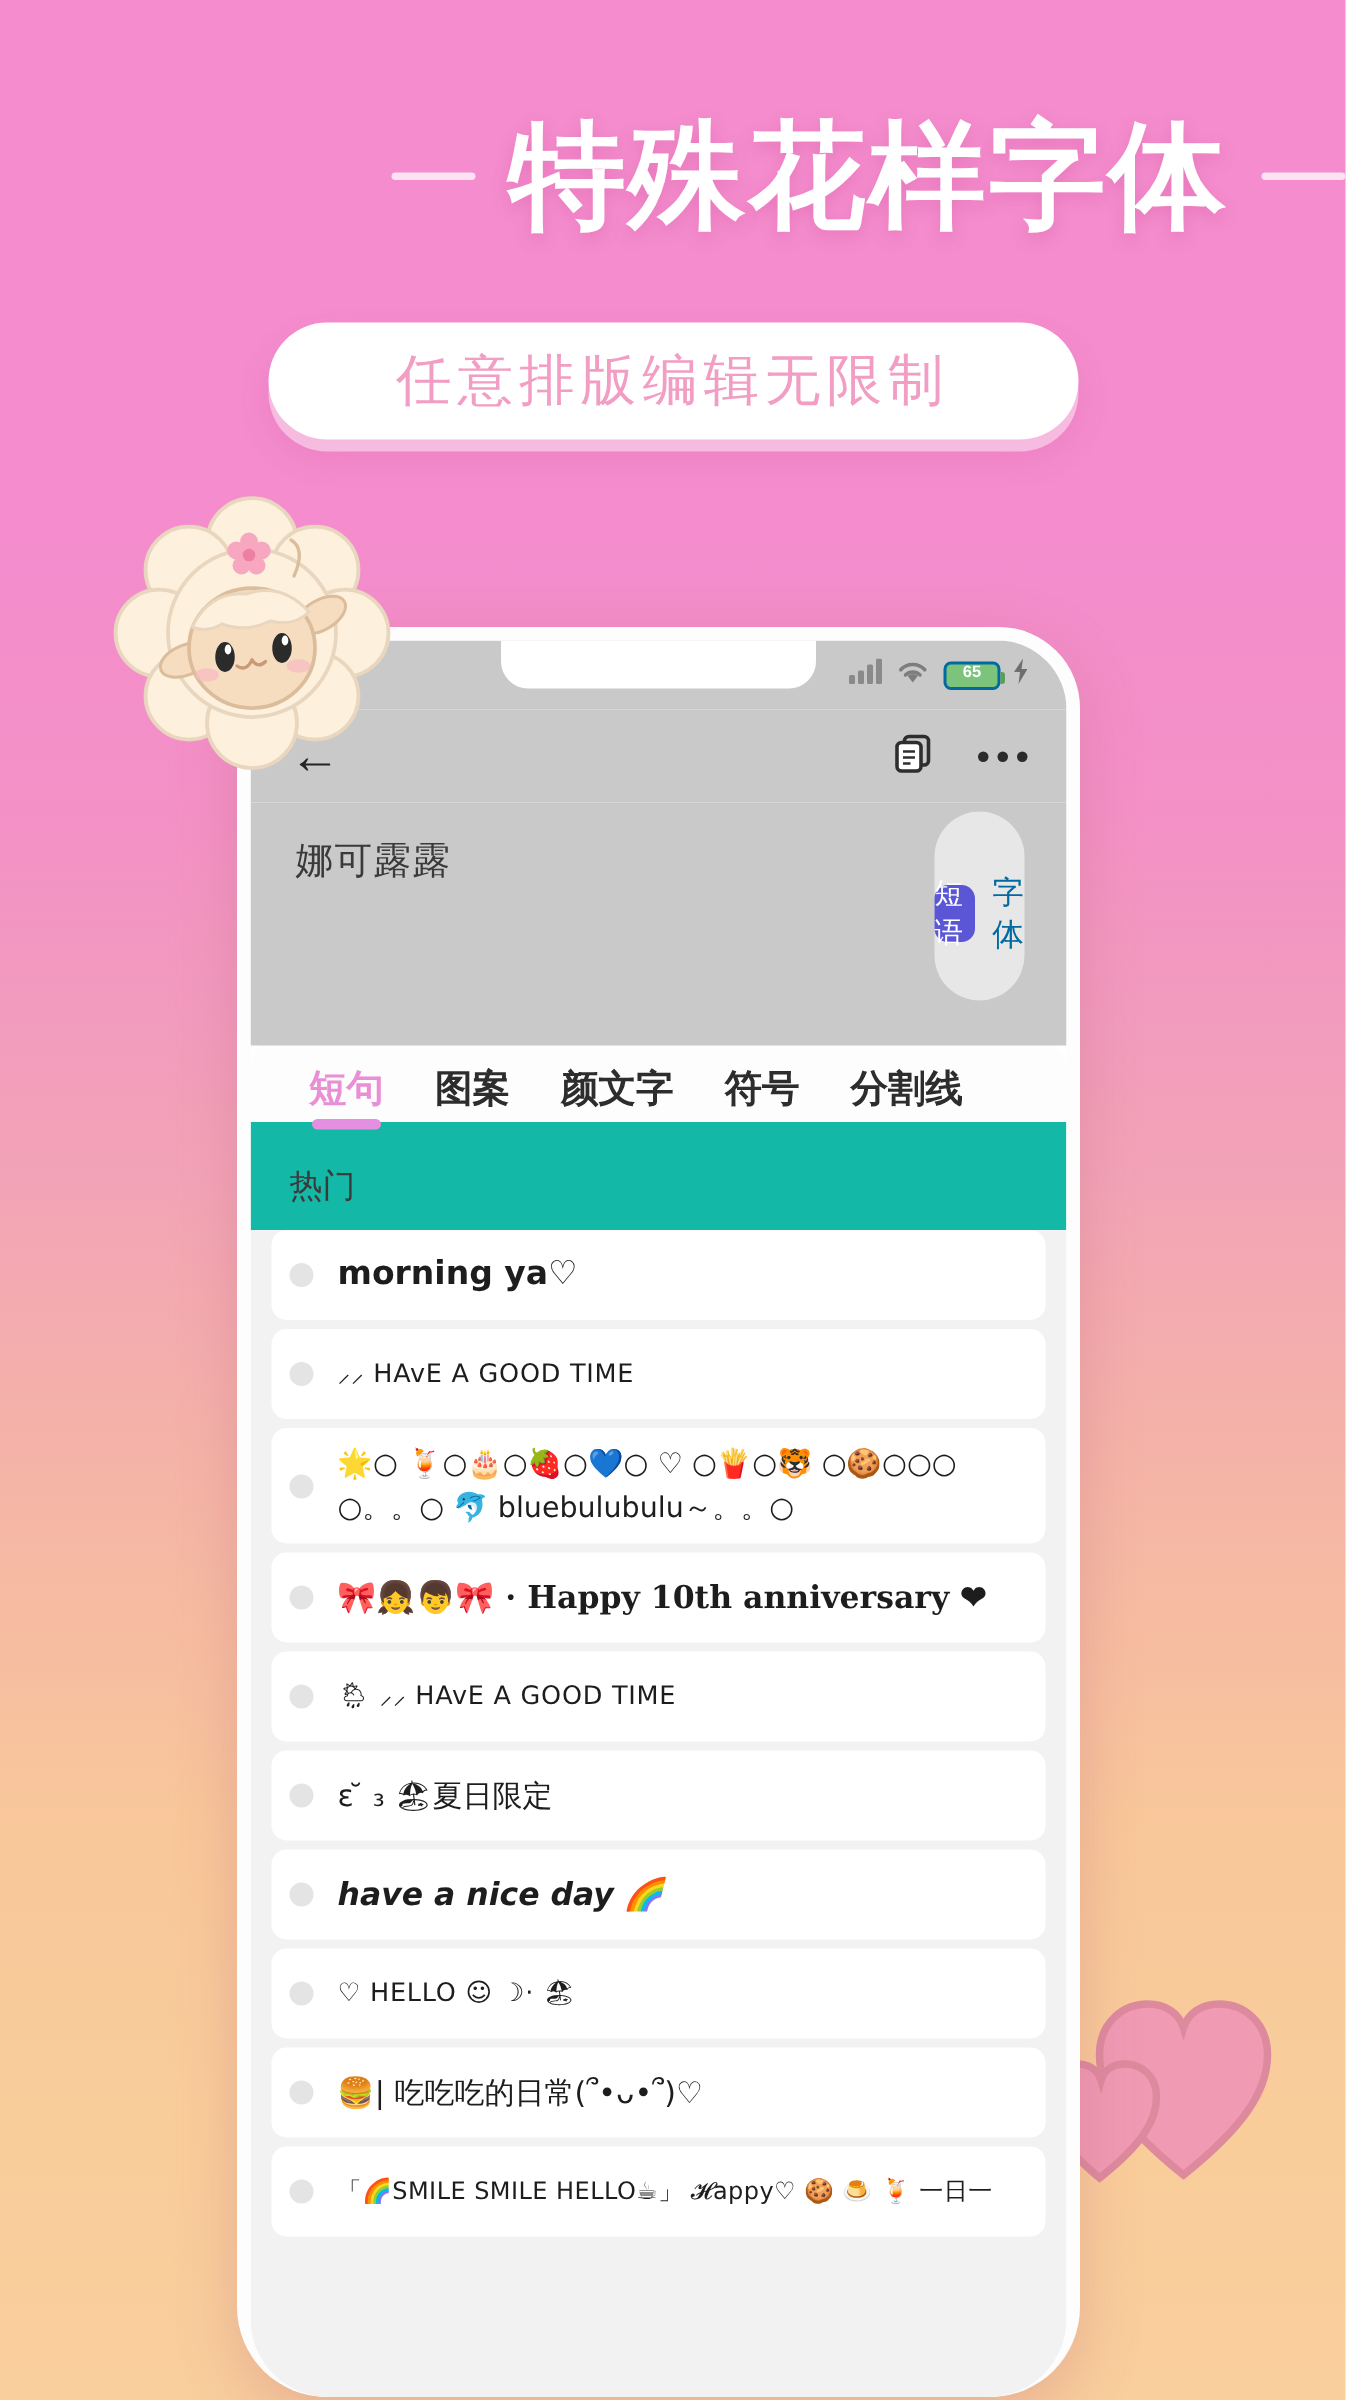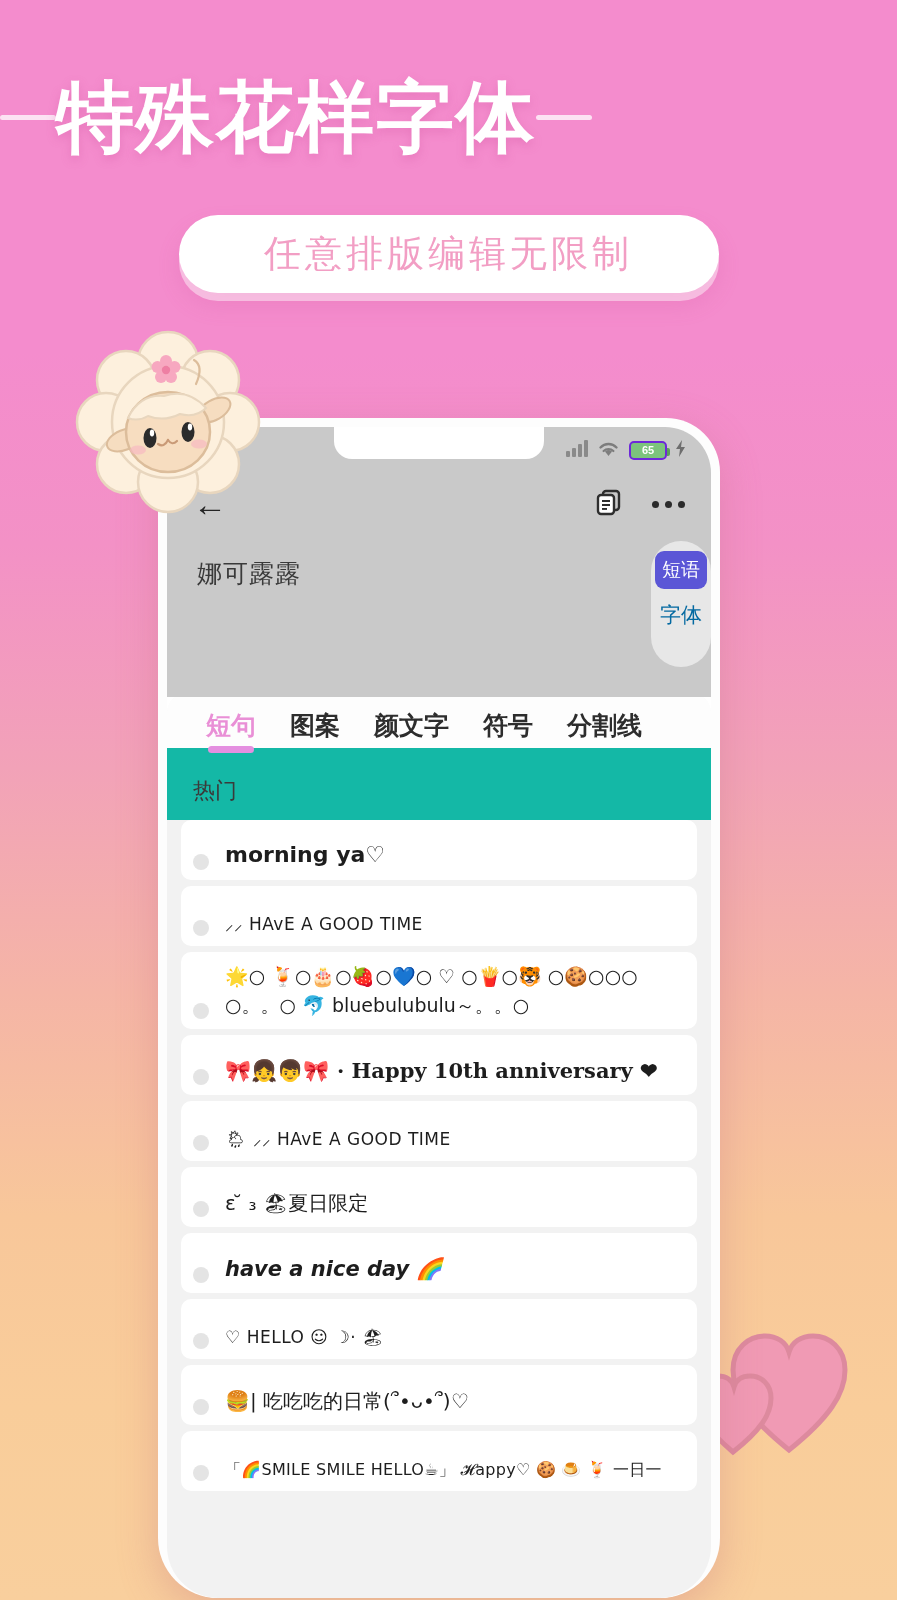--- a/index.html
+++ b/index.html
@@ -17,21 +17,21 @@
        #f9cd9a 88%,
        #f9cf9d 100%);
     overflow:hidden;
     position:relative;
   }
 
   
   .header { position:absolute; left:0; top:0; width:897px; height:320px; }
   .title-row {
     position:absolute; top:78px; left:0; width:897px;
-    display:flex; align-items:center; justify-content:flex-start; 
+    display:flex; align-items:center; justify-content:flex-end; gap:22px;
   }
   .title-dash { width:56px; height:5px; background:rgba(255,255,255,.75); border-radius:3px; }
   .page-title {
     font-size:78px; font-weight:bold; color:#ffffff; letter-spacing:2px;
     text-shadow:0 4px 10px rgba(208,86,160,.35);
     white-space:nowrap; line-height:1;
   }
   .subtitle-pill {
     position:absolute; top:215px; left:50%; transform:translateX(-50%);
     width:540px; height:78px; border-radius:40px;
@@ -70,23 +70,23 @@
     display:flex; align-items:center; justify-content:space-between;
     padding:0 26px 0 30px; position:relative;
   }
   .notch {
     position:absolute; left:50%; transform:translateX(-50%); top:0;
     width:210px; height:32px; background:#ffffff; border-radius:0 0 18px 18px;
   }
   .status-time { font-size:21px; color:#3b3b3b; font-weight:500; letter-spacing:.5px; }
   .status-icons { display:flex; align-items:center; gap:9px; }
   .battery-box {
-    width:38px; height:19px; border:2px solid #6d28d9; border-radius:5px;
+    width:38px; height:19px; border:2px solid #0369a1; border-radius:5px;
     background:#7cc47c; position:relative;
-    display:flex; align-items:center; justify-content:center;
+    display:flex; align-items:flex-start; justify-content:center;
   }
   .battery-box:after {
     content:""; position:absolute; right:-5px; top:5px;
     width:3px; height:8px; background:#5a9e5a; border-radius:0 2px 2px 0;
   }
   .battery-num { font-size:11px; color:#ffffff; font-weight:bold; line-height:1; }
 
   
   .navbar {
     height:62px; background:#c9c9c9; flex:none;
@@ -98,24 +98,24 @@
   .dots-icon { display:flex; gap:6px; align-items:center; }
   .dots-icon i { width:7px; height:7px; border-radius:50%; background:#2b2b2b; display:block; }
 
   
   .editor {
     background:#c9c9c9; flex:none; height:162px;
     position:relative; padding:22px 26px 0 30px;
   }
   .editor-text { font-size:25px; color:#3a3a3a; letter-spacing:1px; }
   .side-toggle {
-    position:absolute; right:0; top:6px;
+    position:absolute; right:28px; top:6px;
     width:60px; height:126px; border-radius:30px;
     background:rgba(255,255,255,.55);
-    display:flex; flex-direction:column; align-items:center;
+    display:flex; flex-direction:row; align-items:center;
     padding-top:10px; gap:12px;
   }
   .toggle-on {
     width:52px; height:38px; border-radius:9px; background:#5b56d6;
     display:flex; align-items:center; justify-content:center;
     font-size:19px; color:#ffffff; letter-spacing:0;
   }
   .toggle-off { font-size:21px; color:#0369a1; }
 
   
@@ -136,21 +136,21 @@
     content:""; position:absolute; left:50%; transform:translateX(-50%);
     bottom:-11px; width:46px; height:7px; border-radius:4px; background:#e48fe0;
   }
   .section-label {
     flex:none; font-size:22px; color:#3a3a3a; padding:28px 0 14px 26px;
     background:#14b8a6;
   }
   .list { flex:1; background:#f2f2f2; overflow:hidden; padding:0 14px; }
   .list-item {
     background:#ffffff; border-radius:10px; margin-bottom:6px;
-    min-height:60px; display:flex; align-items:flex-end; gap:16px;
+    min-height:60px; display:flex; align-items:center; gap:16px;
     padding:10px 14px 10px 12px;
   }
   .bullet {
     width:16px; height:16px; border-radius:50%; background:#e4e4e4; flex:none;
   }
   .item-text {
     font-size:20px; color:#1d1d1d; line-height:1.35;
     font-family:"DejaVu Sans","Liberation Sans",sans-serif;
     word-break:break-word;
   }

